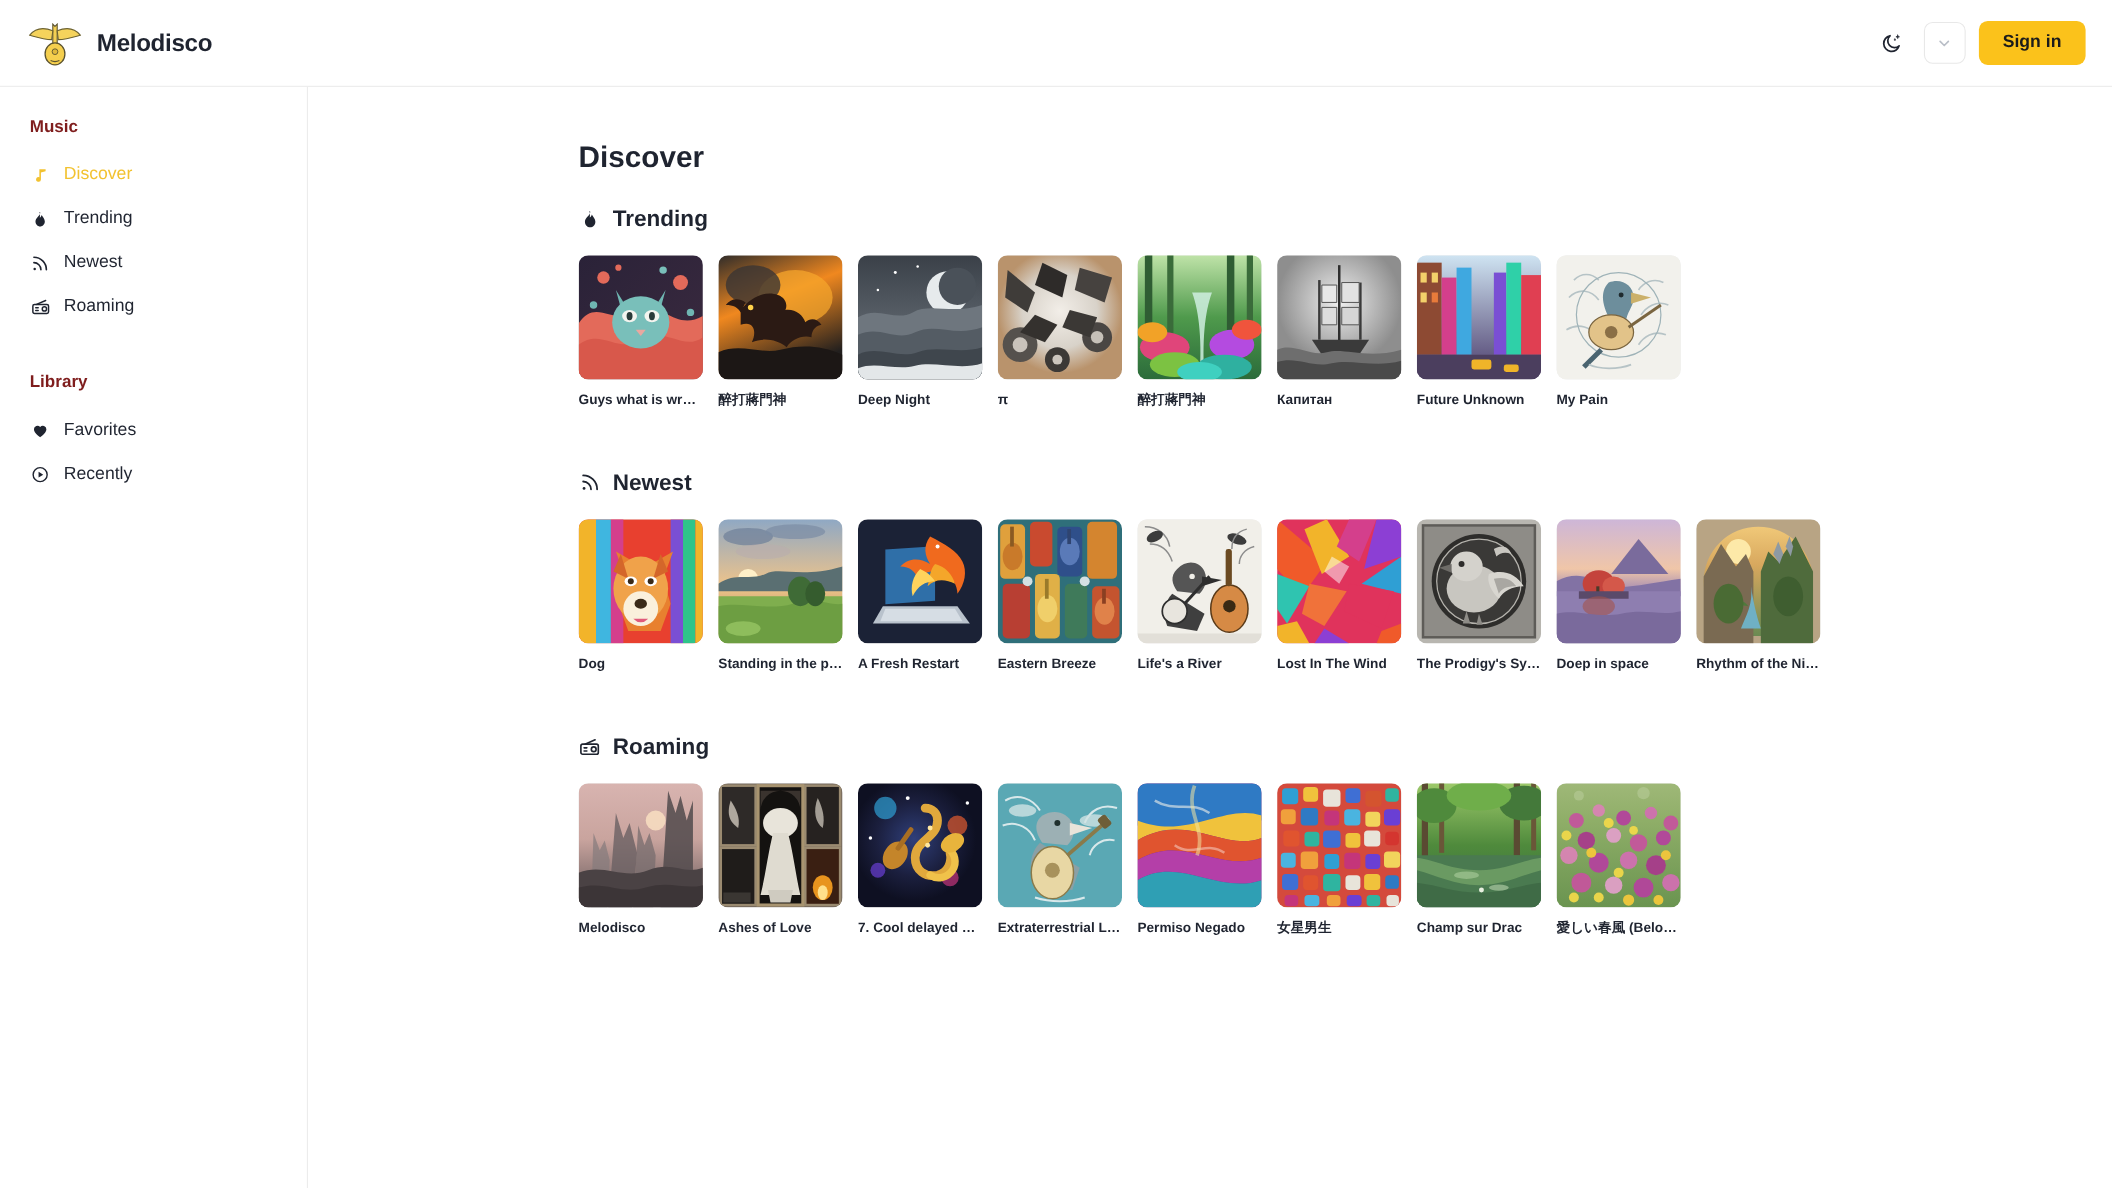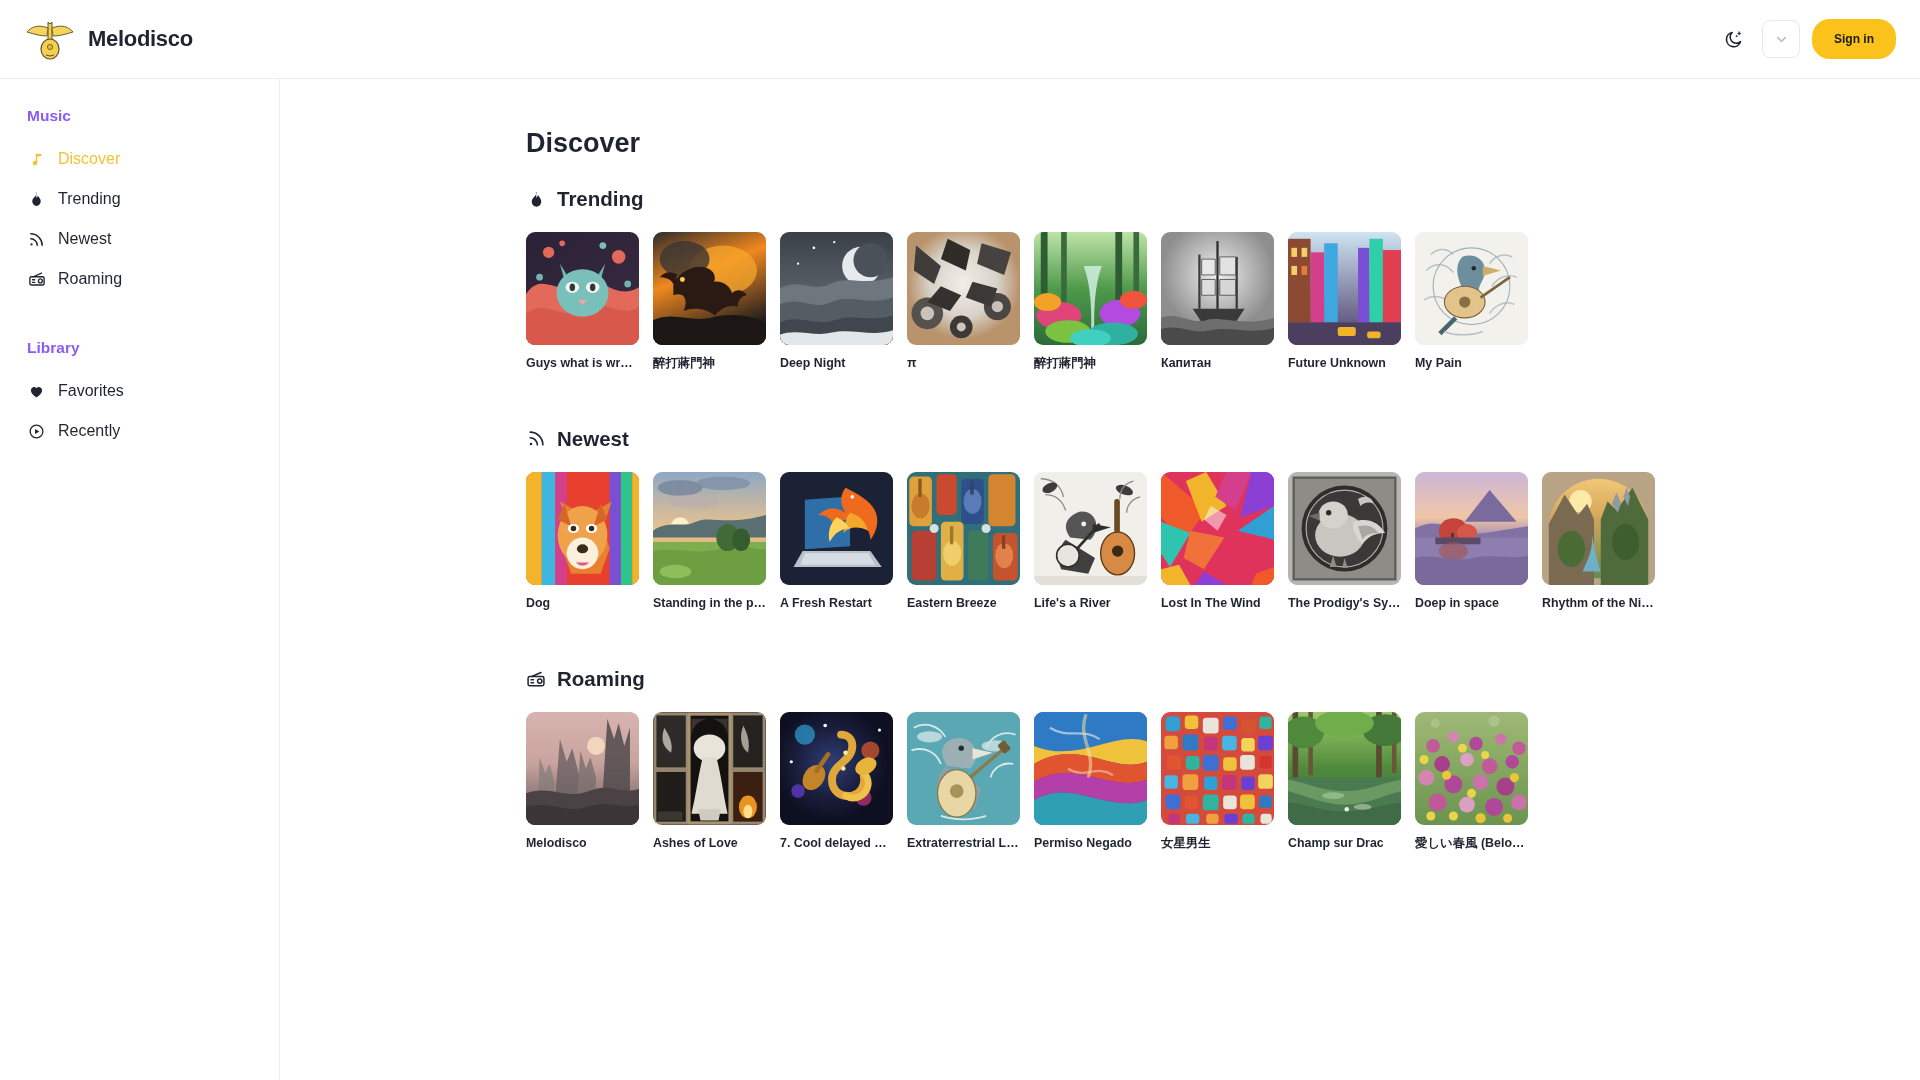--- a/index.html
+++ b/index.html
@@ -45,45 +45,45 @@
     border: 1px solid #e8e8e8;
     border-radius: 8px;
     background: #fff;
     color: #b9bec7;
     cursor: pointer;
   }
   .signin-btn {
     height: 40px;
     padding: 0 22px;
     border: none;
-    border-radius: 18px;
+    border-radius: 8px;
     background: #fbc21b;
     color: #1b1b1b;
     font-family: "Liberation Sans", sans-serif;
-    font-size: 12px;
+    font-size: 16px;
     font-weight: 700;
     cursor: pointer;
   }
 
   
   .body-wrap { display: flex; height: 1001px; }
 
   
   .sidebar {
     width: 280px;
     flex: 0 0 280px;
     border-right: 1px solid #ececec;
     padding: 28px 0 0 0;
     background: #fff;
   }
   .nav-group { margin-bottom: 18px; }
   .nav-group-title {
     font-size: 15.5px;
     font-weight: 700;
-    color: #8b5cf6;
+    color: #7f1d1d;
     padding: 0 0 14px 27px;
   }
   .nav-item {
     display: flex;
     align-items: center;
     gap: 12px;
     height: 40px;
     padding: 0 0 0 27px;
     font-size: 16px;
     color: #1f2430;

